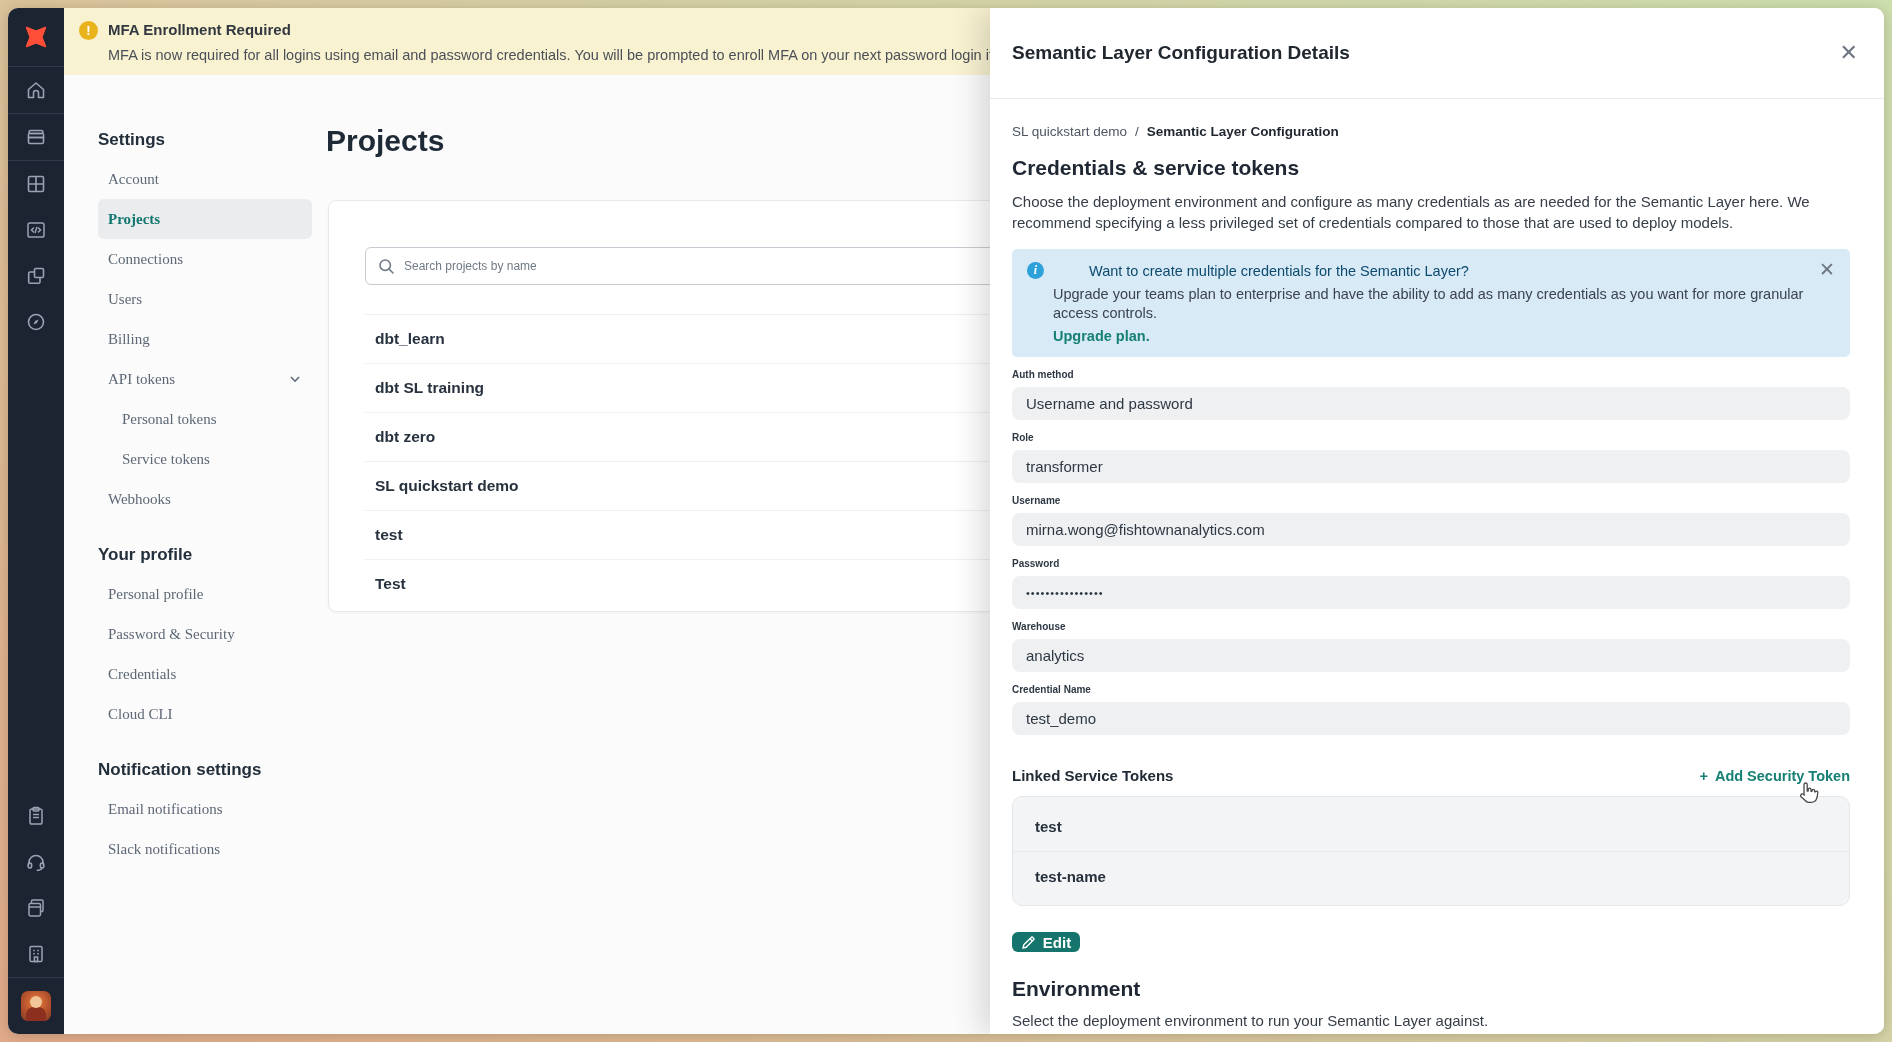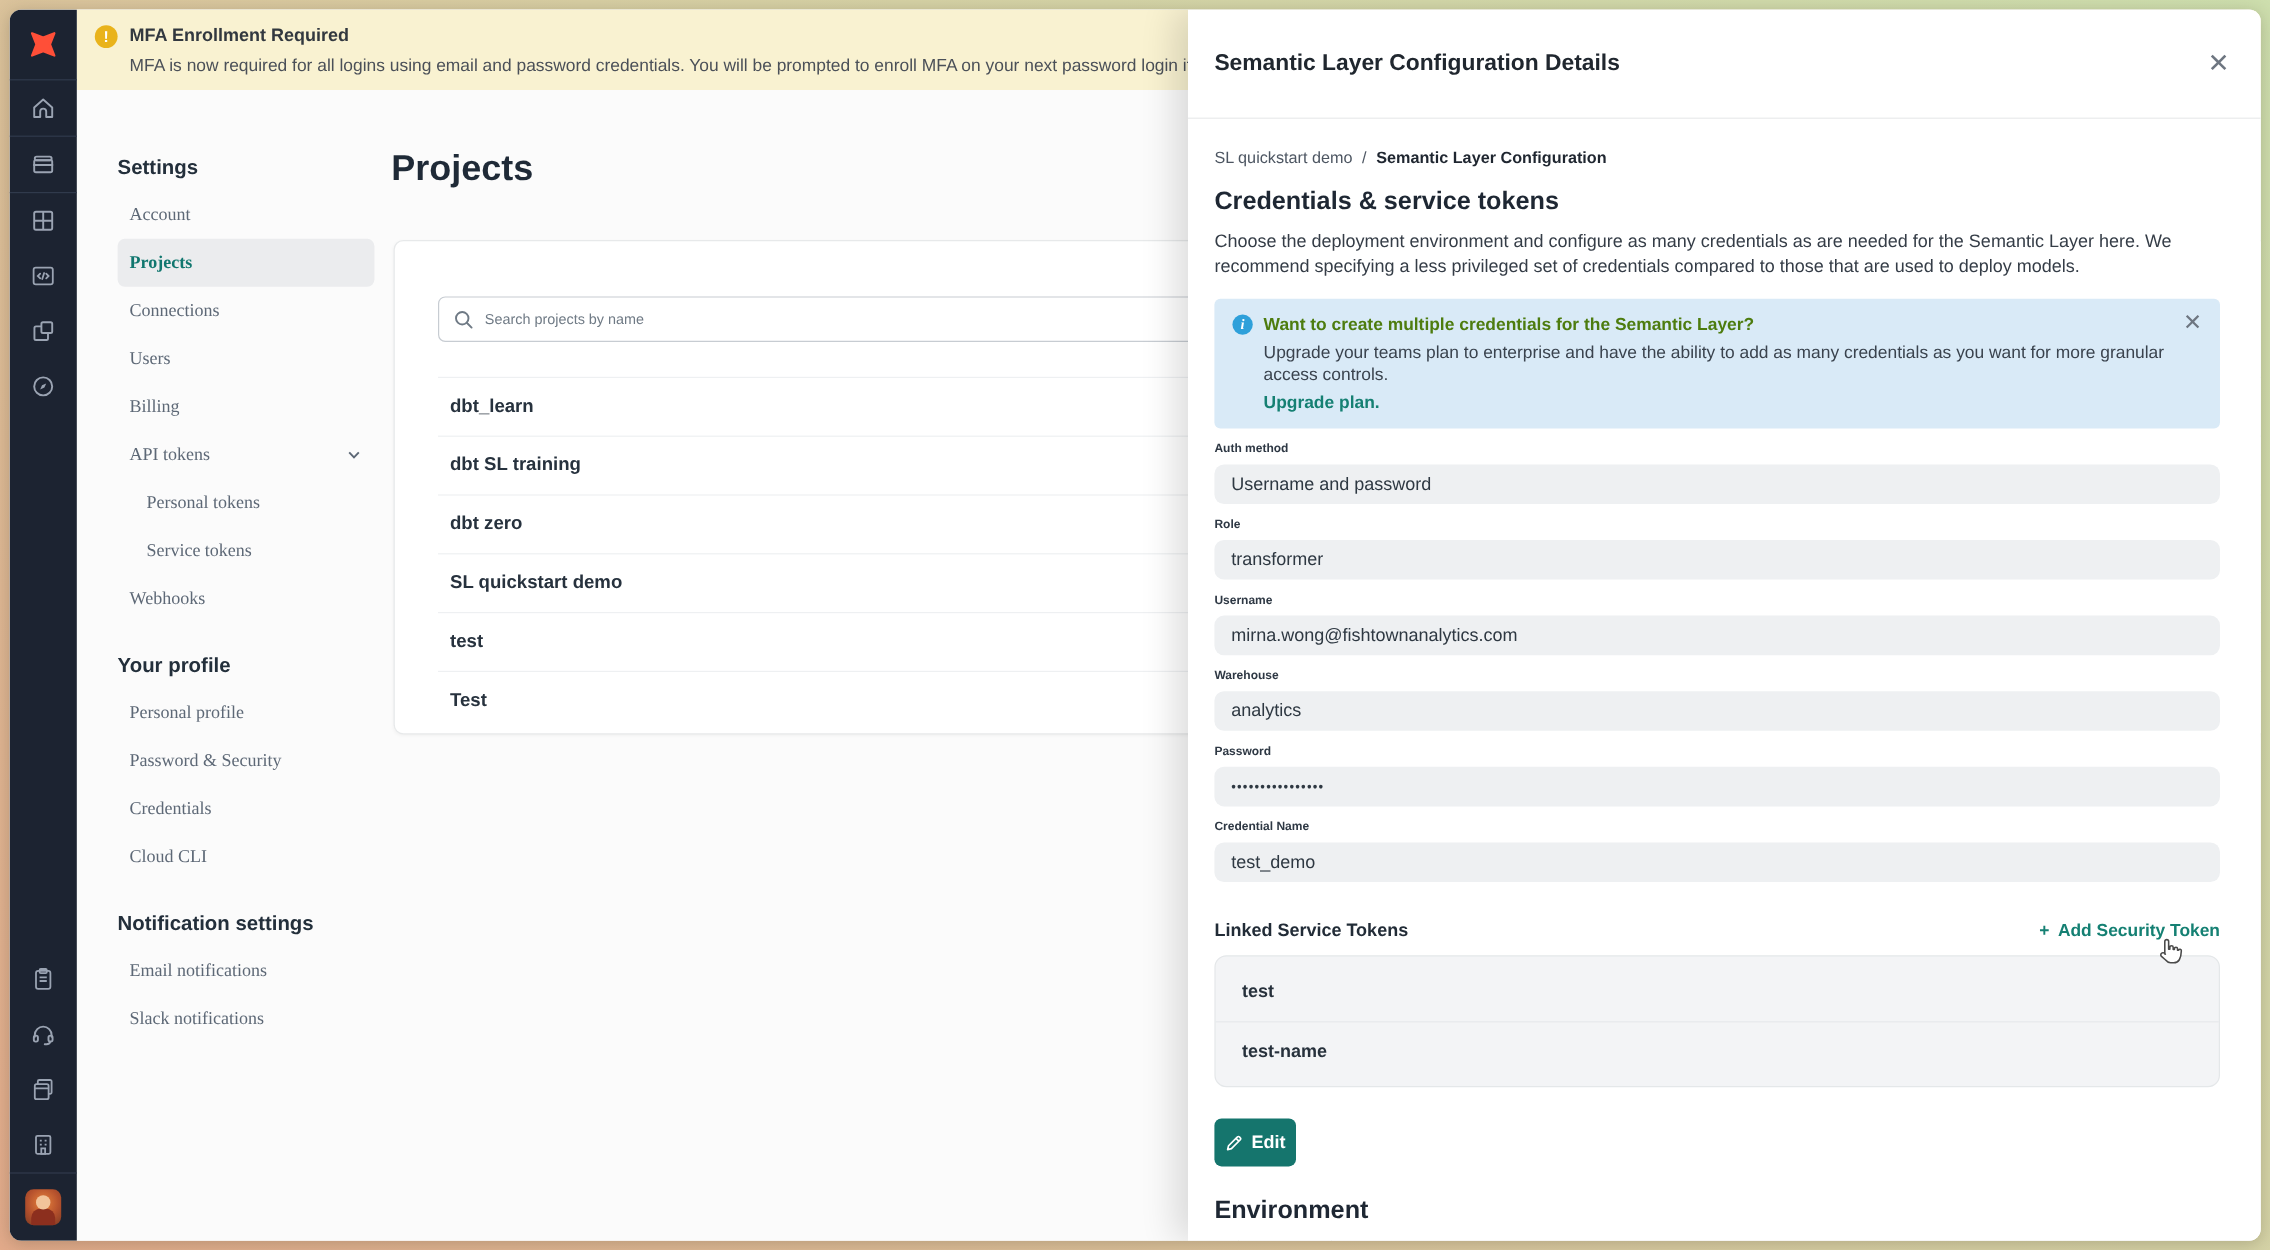--- a/index.html
+++ b/index.html
@@ -86,39 +86,39 @@
   .crumb .cur { font-weight:bold; color:#1f2630; }
   h2.sec { margin-top:17px; font-size:21px; font-weight:bold; color:#1e2733; }
   .desc { margin-top:11px; font-size:15px; line-height:21px; color:#353d47; max-width:845px; }
   .info {
     margin-top:16px; background:#d9eaf7; border-radius:5px; padding:13px 16px 13px 15px; position:relative;
   }
   .info .hd { display:flex; gap:9px; align-items:center; }
   .i-ico { width:17px; height:17px; border-radius:50%; background:#2ea0da; color:#fff;
     font-size:12px; font-weight:bold; font-family:"Liberation Serif",serif; font-style:italic;
     text-align:center; line-height:17px; flex:none; }
-  .info .hd span { font-size:14.5px; font-weight:bold; color:#4d7c0f; }
+  .info .hd span { font-size:14.5px; font-weight:normal; color:#0c4a6e;margin-left:36px; }
   .info .bd { margin:6px 0 0 26px; font-size:14.5px; color:#3a434e; line-height:19px; }
   .info .lnk { margin:5px 0 0 26px; font-size:14.5px; color:#158073; font-weight:bold; cursor:pointer; }
   .info .x { position:absolute; right:15px; top:11px; font-size:19px; }
 
   .fld { margin-top:10px; }
   .fld label { display:block; font-size:10px; font-weight:bold; color:#2e3844; line-height:15px; }
   .fld .inp { margin-top:5px; height:33px; background:#eef0f2; border-radius:8px;
     display:flex; align-items:center; padding:0 14px; font-size:15px; color:#2e3842; cursor:default; }
 
   .tok-head { margin-top:32px; display:flex; align-items:center; justify-content:space-between; }
   .tok-head .lbl { font-size:15px; font-weight:bold; color:#222c37; }
   .add-link { font-size:14.5px; font-weight:bold; color:#158073; cursor:pointer; display:flex; gap:7px; align-items:center; }
   .tok-box { margin-top:12px; background:#f3f4f6; border:1px solid #e4e7e9; border-radius:10px; padding:5px 0; }
   .tok-row { height:49px; display:flex; align-items:center; padding-left:22px;
     font-size:15px; font-weight:bold; color:#27313c; cursor:pointer; }
   .tok-row + .tok-row { border-top:1px solid #e6e9eb; }
 
-  .edit-btn { margin-top:26px; width:68px; height:40px; background:#15756d; border:none; border-radius:6px;
+  .edit-btn { margin-top:26px; width:68px; height:20px; background:#15756d; border:none; border-radius:6px;
     color:#fff; font-size:15px; font-weight:bold; display:flex; align-items:center; justify-content:center;
     gap:7px; cursor:pointer; font-family:"Liberation Sans",sans-serif; }
   h2.env { margin-top:25px; font-size:21px; font-weight:bold; color:#1e2733; }
   .env-desc { margin-top:11px; font-size:15px; color:#353d47; }
 
   .cursor { position:absolute; left:1788px; top:772px; z-index:40; pointer-events:none; }
 </style>
 </head>
 <body>
 
@@ -343,26 +343,26 @@
       </div>
       <div class="fld">
         <label>Role</label>
         <div class="inp">transformer</div>
       </div>
       <div class="fld">
         <label>Username</label>
         <div class="inp">mirna.wong@fishtownanalytics.com</div>
       </div>
       <div class="fld">
+        <label>Password</label>
+        <div class="inp" style="font-size:11px; letter-spacing:1px;">••••••••••••••••</div>
+      </div>
+      <div class="fld">
         <label>Warehouse</label>
         <div class="inp">analytics</div>
-      </div>
-      <div class="fld">
-        <label>Password</label>
-        <div class="inp" style="font-size:11px; letter-spacing:1px;">••••••••••••••••</div>
       </div>
       <div class="fld">
         <label>Credential Name</label>
         <div class="inp">test_demo</div>
       </div>
 
       <div class="tok-head">
         <span class="lbl">Linked Service Tokens</span>
         <span class="add-link">
           <span>+</span>

